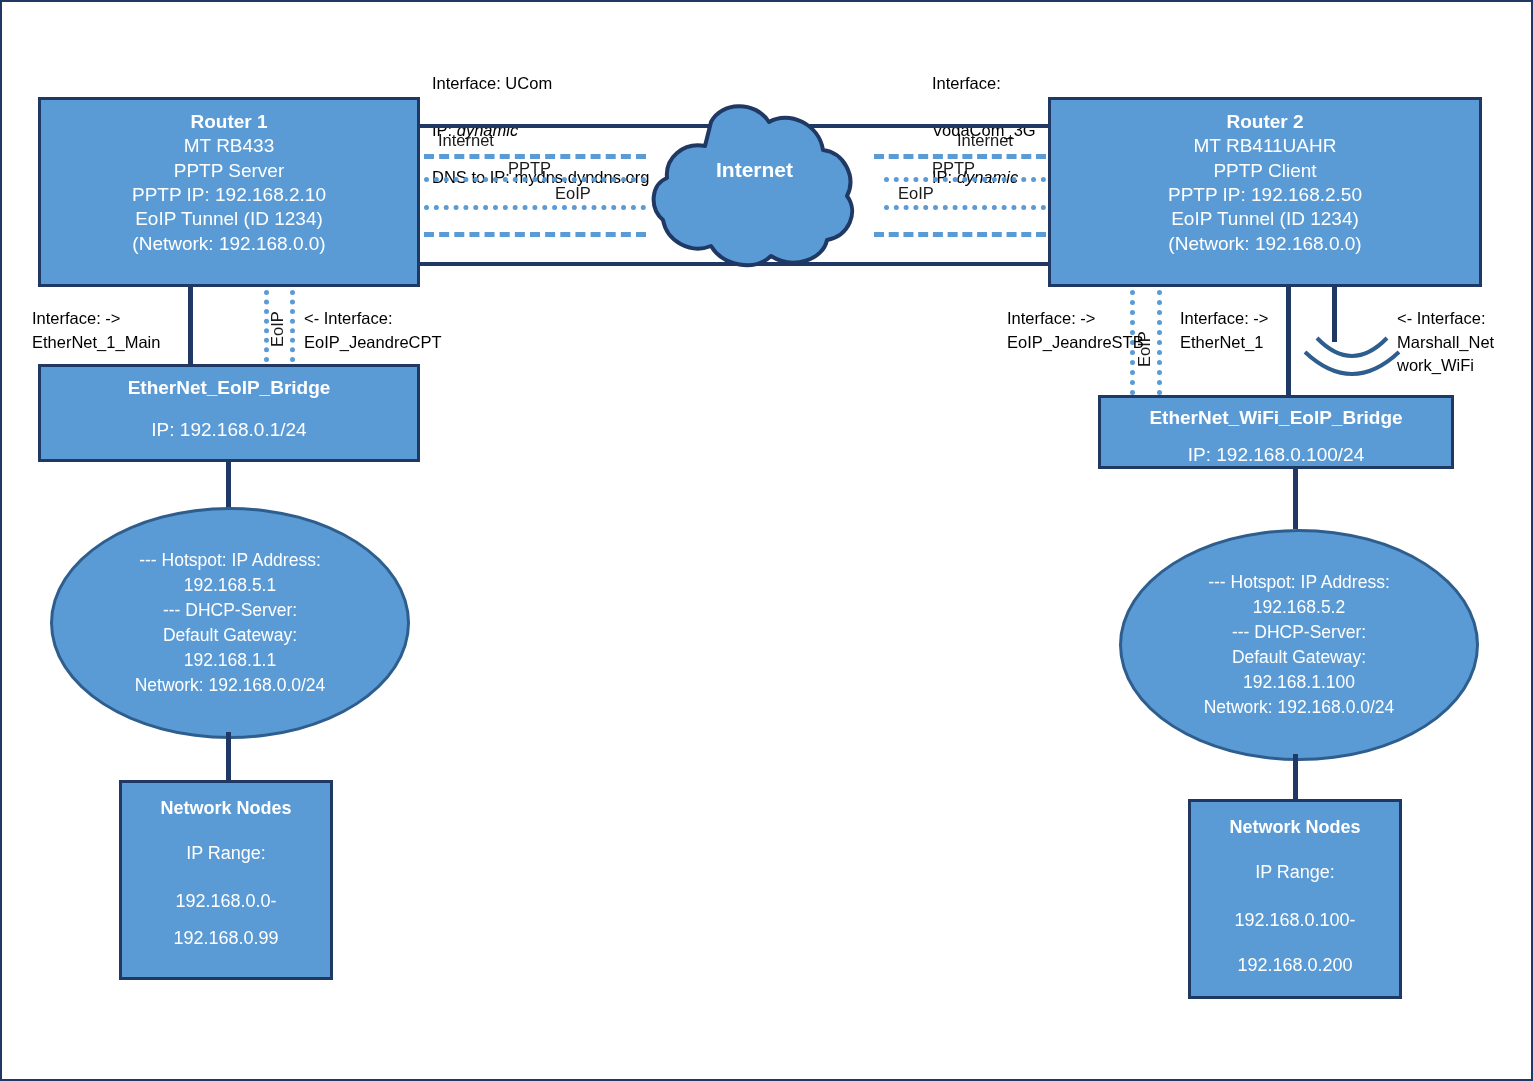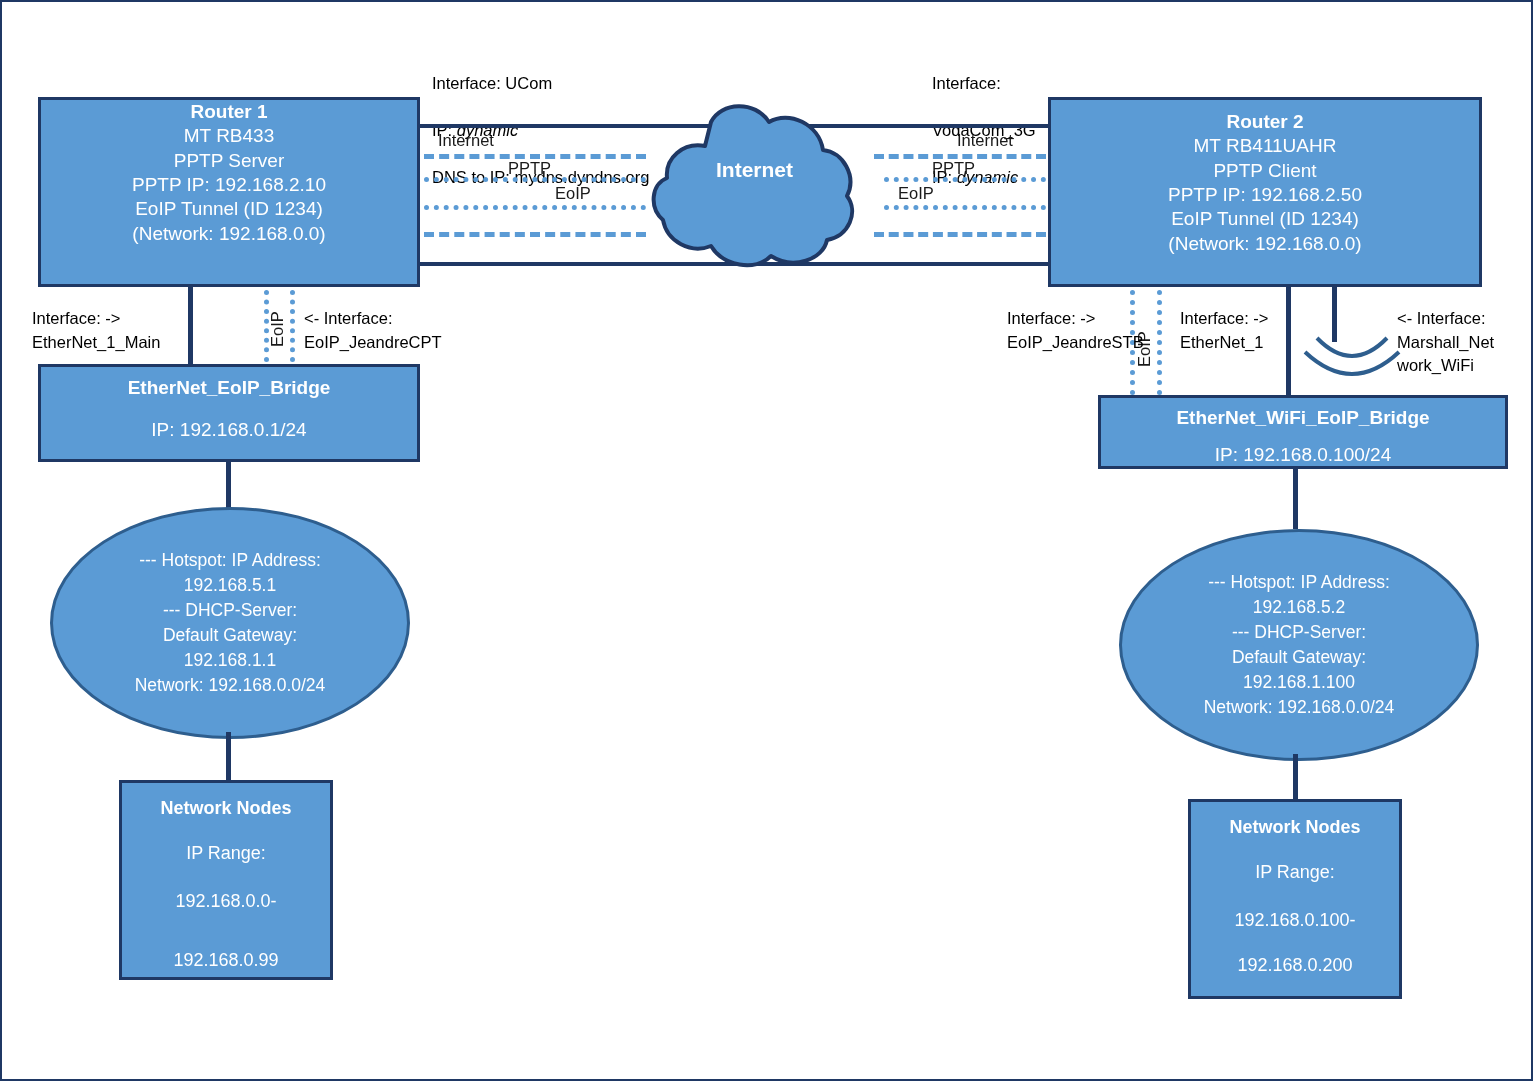--- a/index.html
+++ b/index.html
@@ -125,21 +125,21 @@
   <div class="linklbl" style="left:896px;top:182px;">EoIP</div>
 
   <svg class="cloud" style="left:645px;top:82px;" width="215" height="195" viewBox="0 0 215 195">
     <path d="M58 62 C36 58 18 74 20 94 C4 100 2 124 16 136 C20 158 44 170 64 162
              C76 182 108 188 124 172 C146 186 176 176 180 156
              C202 152 212 128 200 112 C210 92 196 68 176 66
              C172 40 142 26 122 38 C108 16 74 18 64 38 Z" fill="#5B9BD5" stroke="#1F3864" stroke-width="4" stroke-linejoin="round"></path>
   </svg>
   <div class="cloudlbl" style="left:645px;top:156px;width:215px;">Internet</div>
 
-  <div class="box" style="left:36px;top:95px;width:382px;height:190px;font-size:19px;line-height:1.28;padding-top:0;">
+  <div class="box" style="left:36px;top:95px;width:382px;height:190px;font-size:19px;line-height:1.28;padding-top:10px;">
     <div class="ttl">Router 1</div>
     <div class="ln">MT RB433</div>
     <div class="ln">PPTP Server</div>
     <div class="ln">PPTP IP: 192.168.2.10</div>
     <div class="ln">EoIP Tunnel (ID 1234)</div>
     <div class="ln">(Network: 192.168.0.0)</div>
   </div>
 
   <div class="box" style="left:1046px;top:95px;width:434px;height:190px;font-size:19px;line-height:1.28;padding-top:10px;">
     <div class="ttl">Router 2</div>
@@ -176,21 +176,21 @@
     <div>192.168.1.1</div>
     <div>Network: 192.168.0.0/24</div>
   </div>
 
   <div class="vline" style="left:224px;top:730px;height:50px;"></div>
 
   <div class="box" style="left:117px;top:778px;width:214px;height:200px;font-size:18px;line-height:1.3;padding-top:14px;">
     <div class="ttl">Network Nodes</div>
     <div class="ln" style="margin-top:22px;">IP Range:</div>
     <div class="ln" style="margin-top:24px;">192.168.0.0-</div>
-    <div class="ln" style="margin-top:36px;">192.168.0.99</div>
+    <div class="ln" style="margin-top:14px;">192.168.0.99</div>
   </div>
 
   <div class="vdot" style="left:1128px;top:288px;height:105px;"></div>
   <div class="vdot" style="left:1155px;top:288px;height:105px;"></div>
   <div class="rot" style="left:1133px;top:365px;">EoIP</div>
 
   <div class="vline" style="left:1284px;top:285px;height:108px;"></div>
 
   <div class="vline" style="left:1330px;top:285px;height:55px;"></div>
   <svg class="wifi" style="left:1295px;top:330px;" width="110" height="50" viewBox="0 0 110 50">
@@ -199,21 +199,21 @@
   </svg>
 
   <div class="note" style="left:1005px;top:305px;width:190px;">Interface: -&gt;
 EoIP_JeandreSTB</div>
   <div class="note" style="left:1178px;top:305px;width:150px;">Interface: -&gt;
 EtherNet_1</div>
   <div class="note" style="left:1395px;top:305px;width:140px;">&lt;- Interface:
 Marshall_Net
 work_WiFi</div>
 
-  <div class="box" style="left:1096px;top:393px;width:410px;height:74px;font-size:19px;line-height:1.3;padding-top:8px;">
+  <div class="box" style="left:1096px;top:393px;width:356px;height:74px;font-size:19px;line-height:1.3;padding-top:8px;">
     <div class="ttl">EtherNet_WiFi_EoIP_Bridge</div>
     <div class="ln" style="margin-top:12px;">IP: 192.168.0.100/24</div>
   </div>
 
   <div class="vline" style="left:1291px;top:467px;height:60px;"></div>
 
   <div class="ellipse" style="left:1117px;top:527px;width:360px;height:232px;font-size:17.5px;line-height:1.42;">
     <div>--- Hotspot: IP Address:</div>
     <div>192.168.5.2</div>
     <div>--- DHCP-Server:</div>

